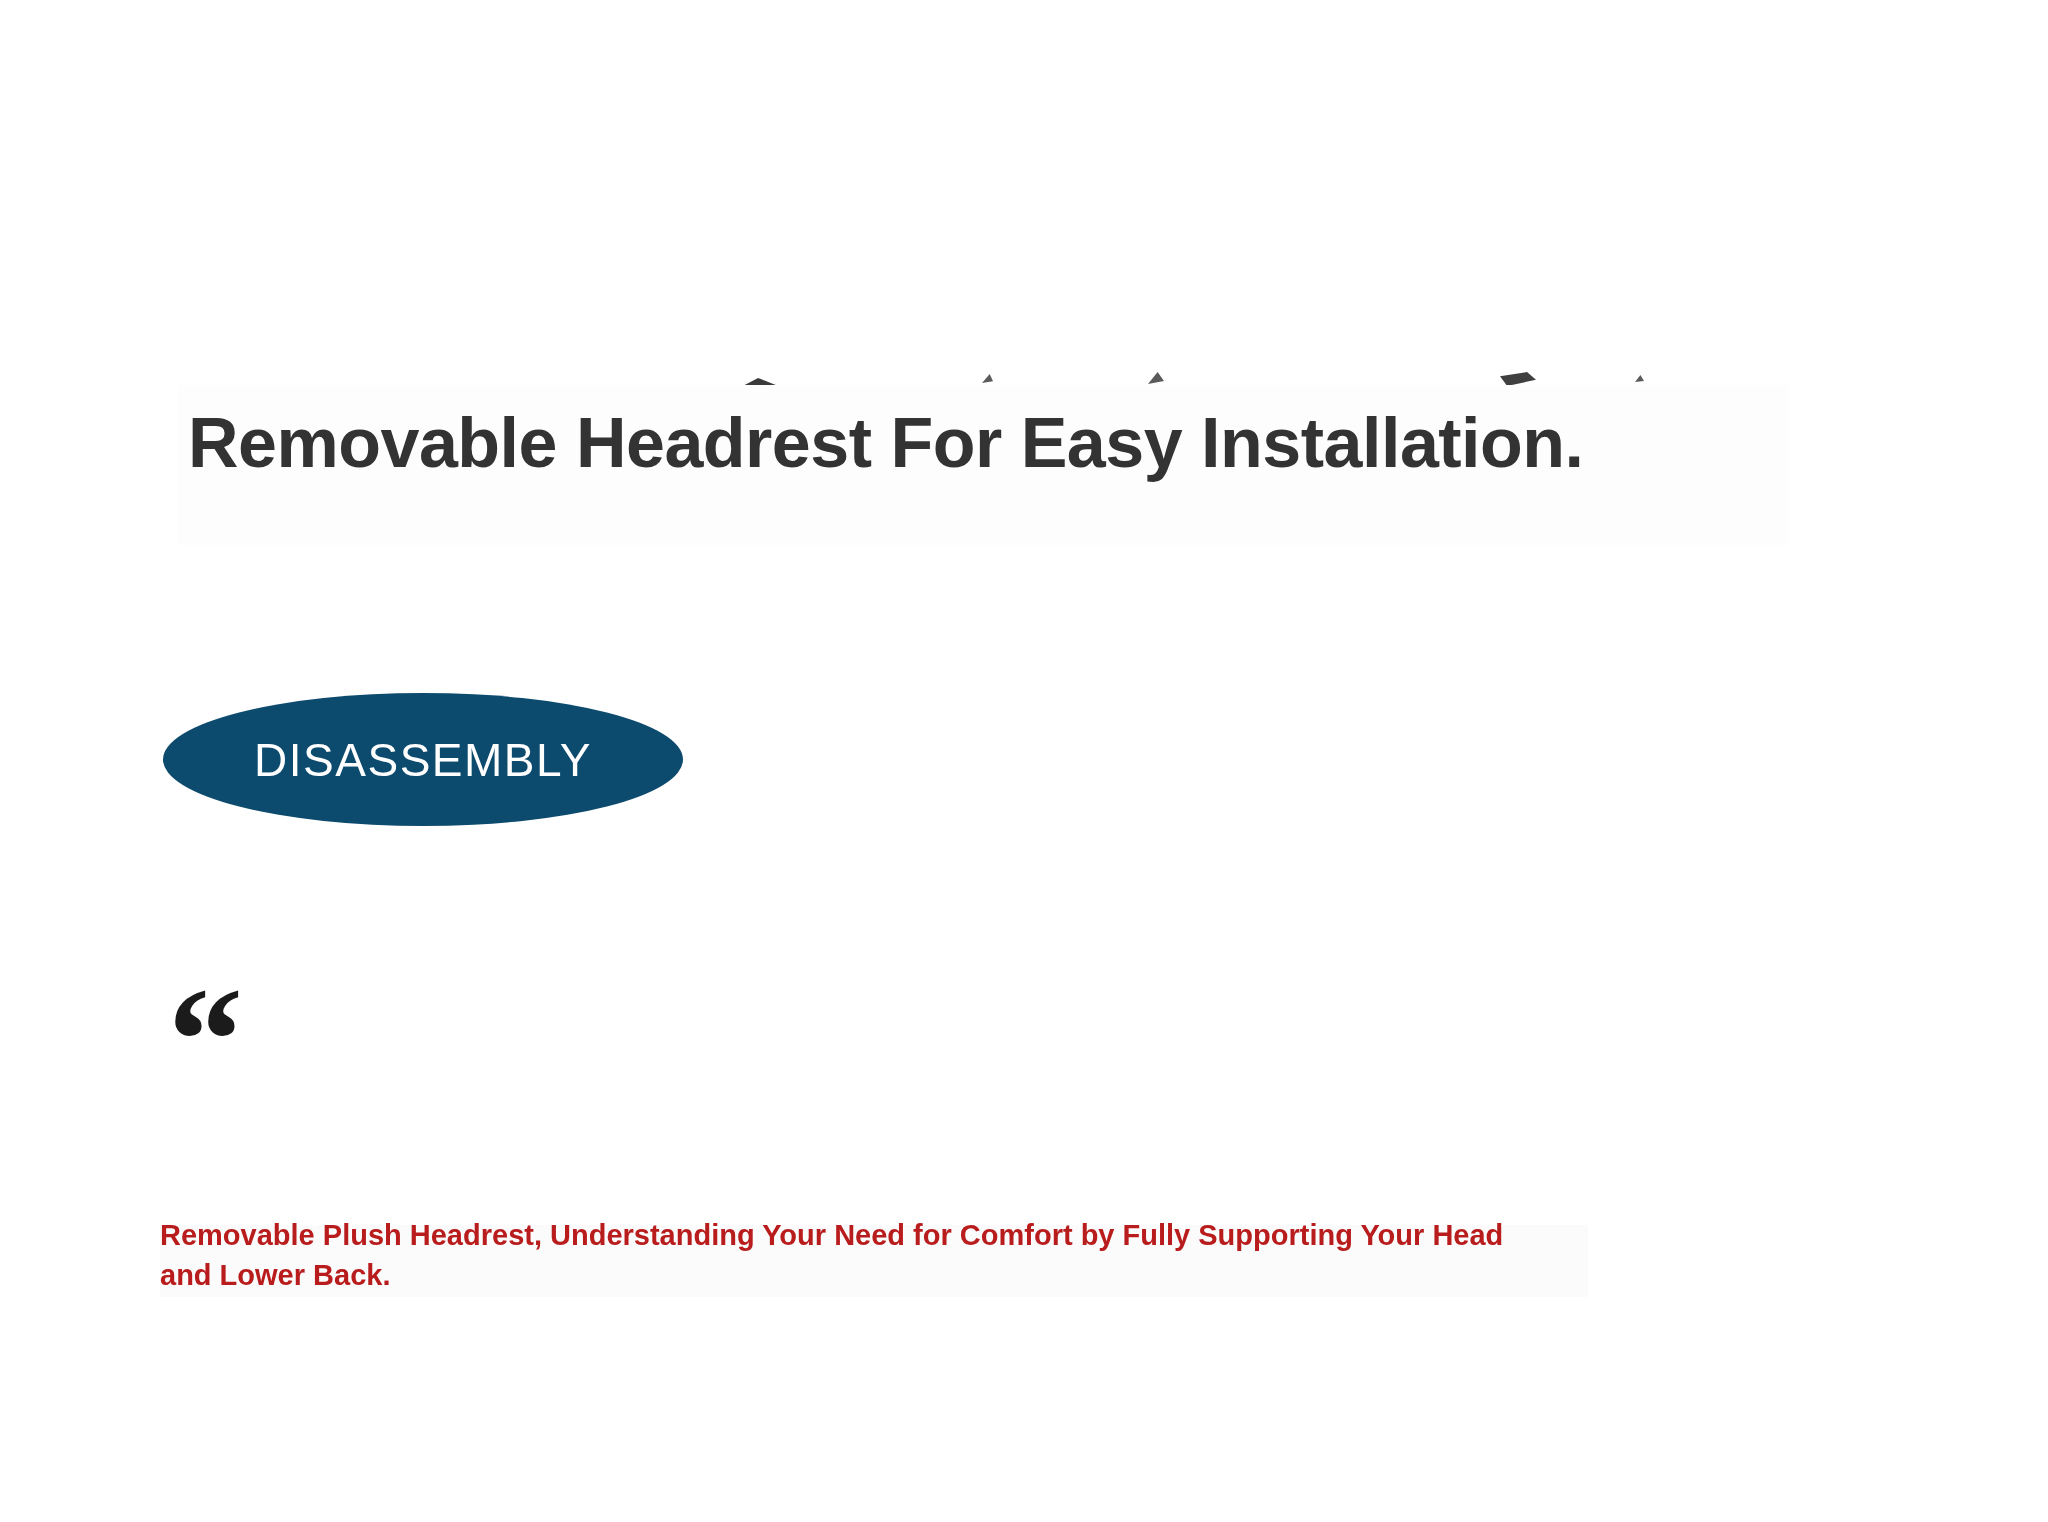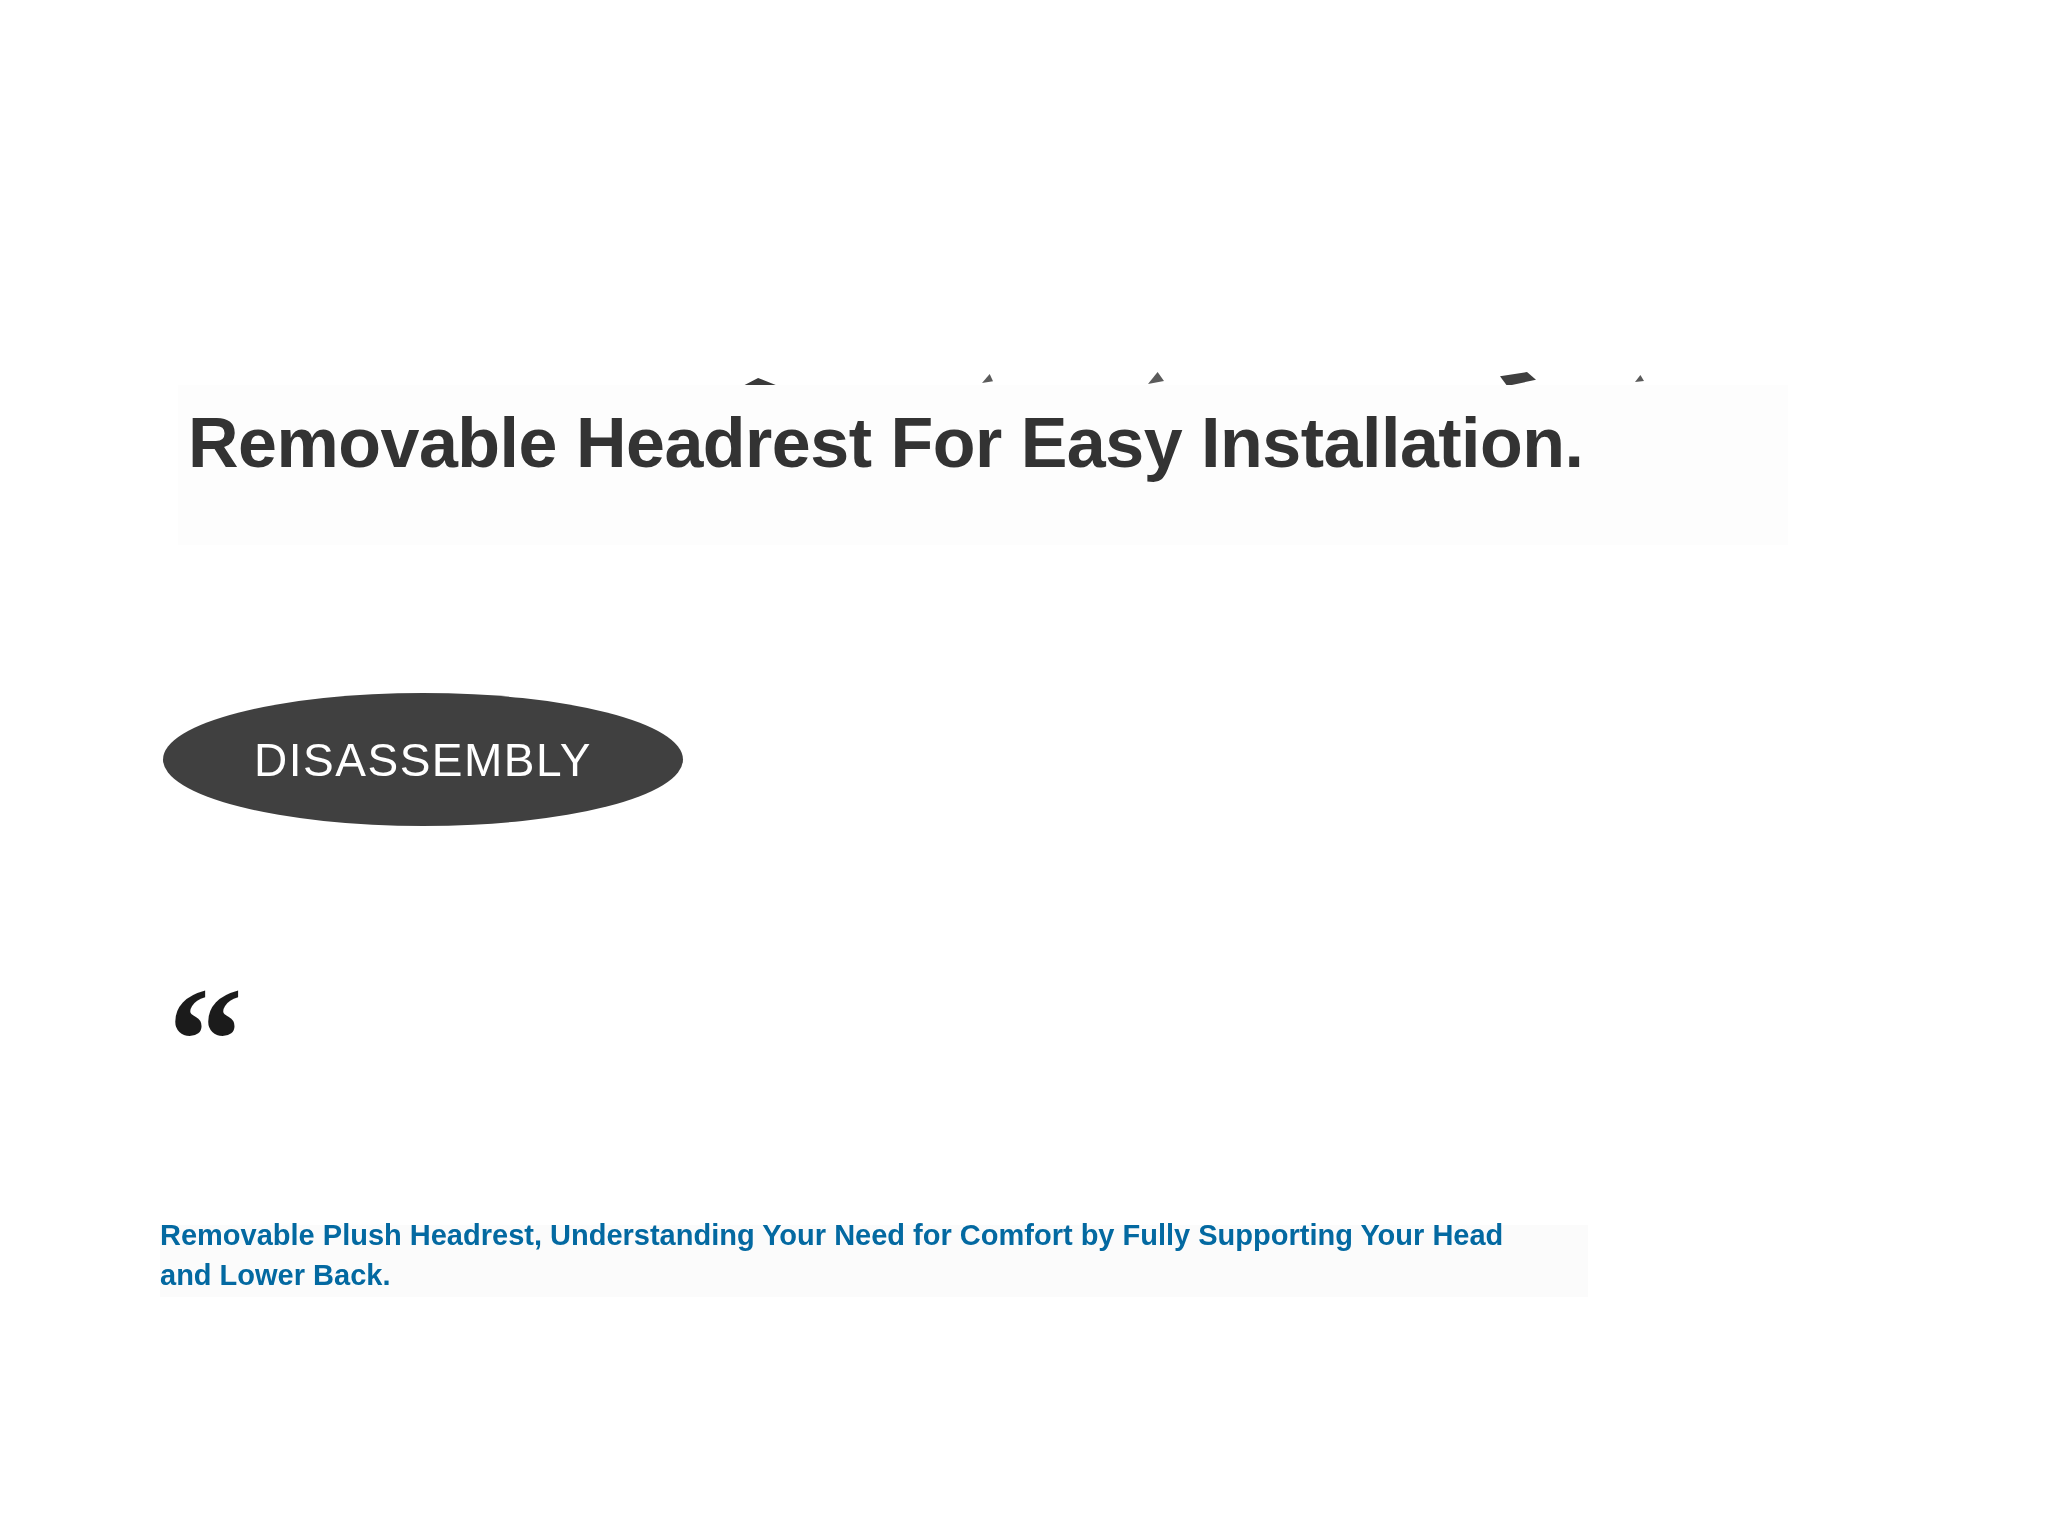--- a/index.html
+++ b/index.html
@@ -67,21 +67,21 @@
   }
   .speck.s5 { left: 1635px; top: 375px; width: 9px; height: 7px; clip-path: polygon(0 100%, 60% 0, 100% 85%); }
 
   
   .pill {
     position: absolute;
     left: 163px;
     top: 693px;
     width: 520px;
     height: 133px;
-    background: #404040;
+    background: #0c4a6e;
     border-radius: 50% / 50%;
     display: flex;
     align-items: center;
     justify-content: center;
   }
   .pill-label {
     color: #ffffff;
     font-size: 46px;
     font-weight: normal;
     letter-spacing: 1.5px;
@@ -114,21 +114,21 @@
     top: 10px;
     width: 1428px;
     height: 72px;
     background: #fbfbfb;
   }
   .body-text {
     position: relative;
     font-size: 29px;
     line-height: 1.38;
     font-weight: bold;
-    color: #0369a1;
+    color: #b91c1c;
     width: 1400px;
   }
 
   .subhead-block {
     position: absolute;
     left: 155px;
     top: 1346px;
     width: 420px;
   }
   .subhead-bg {

